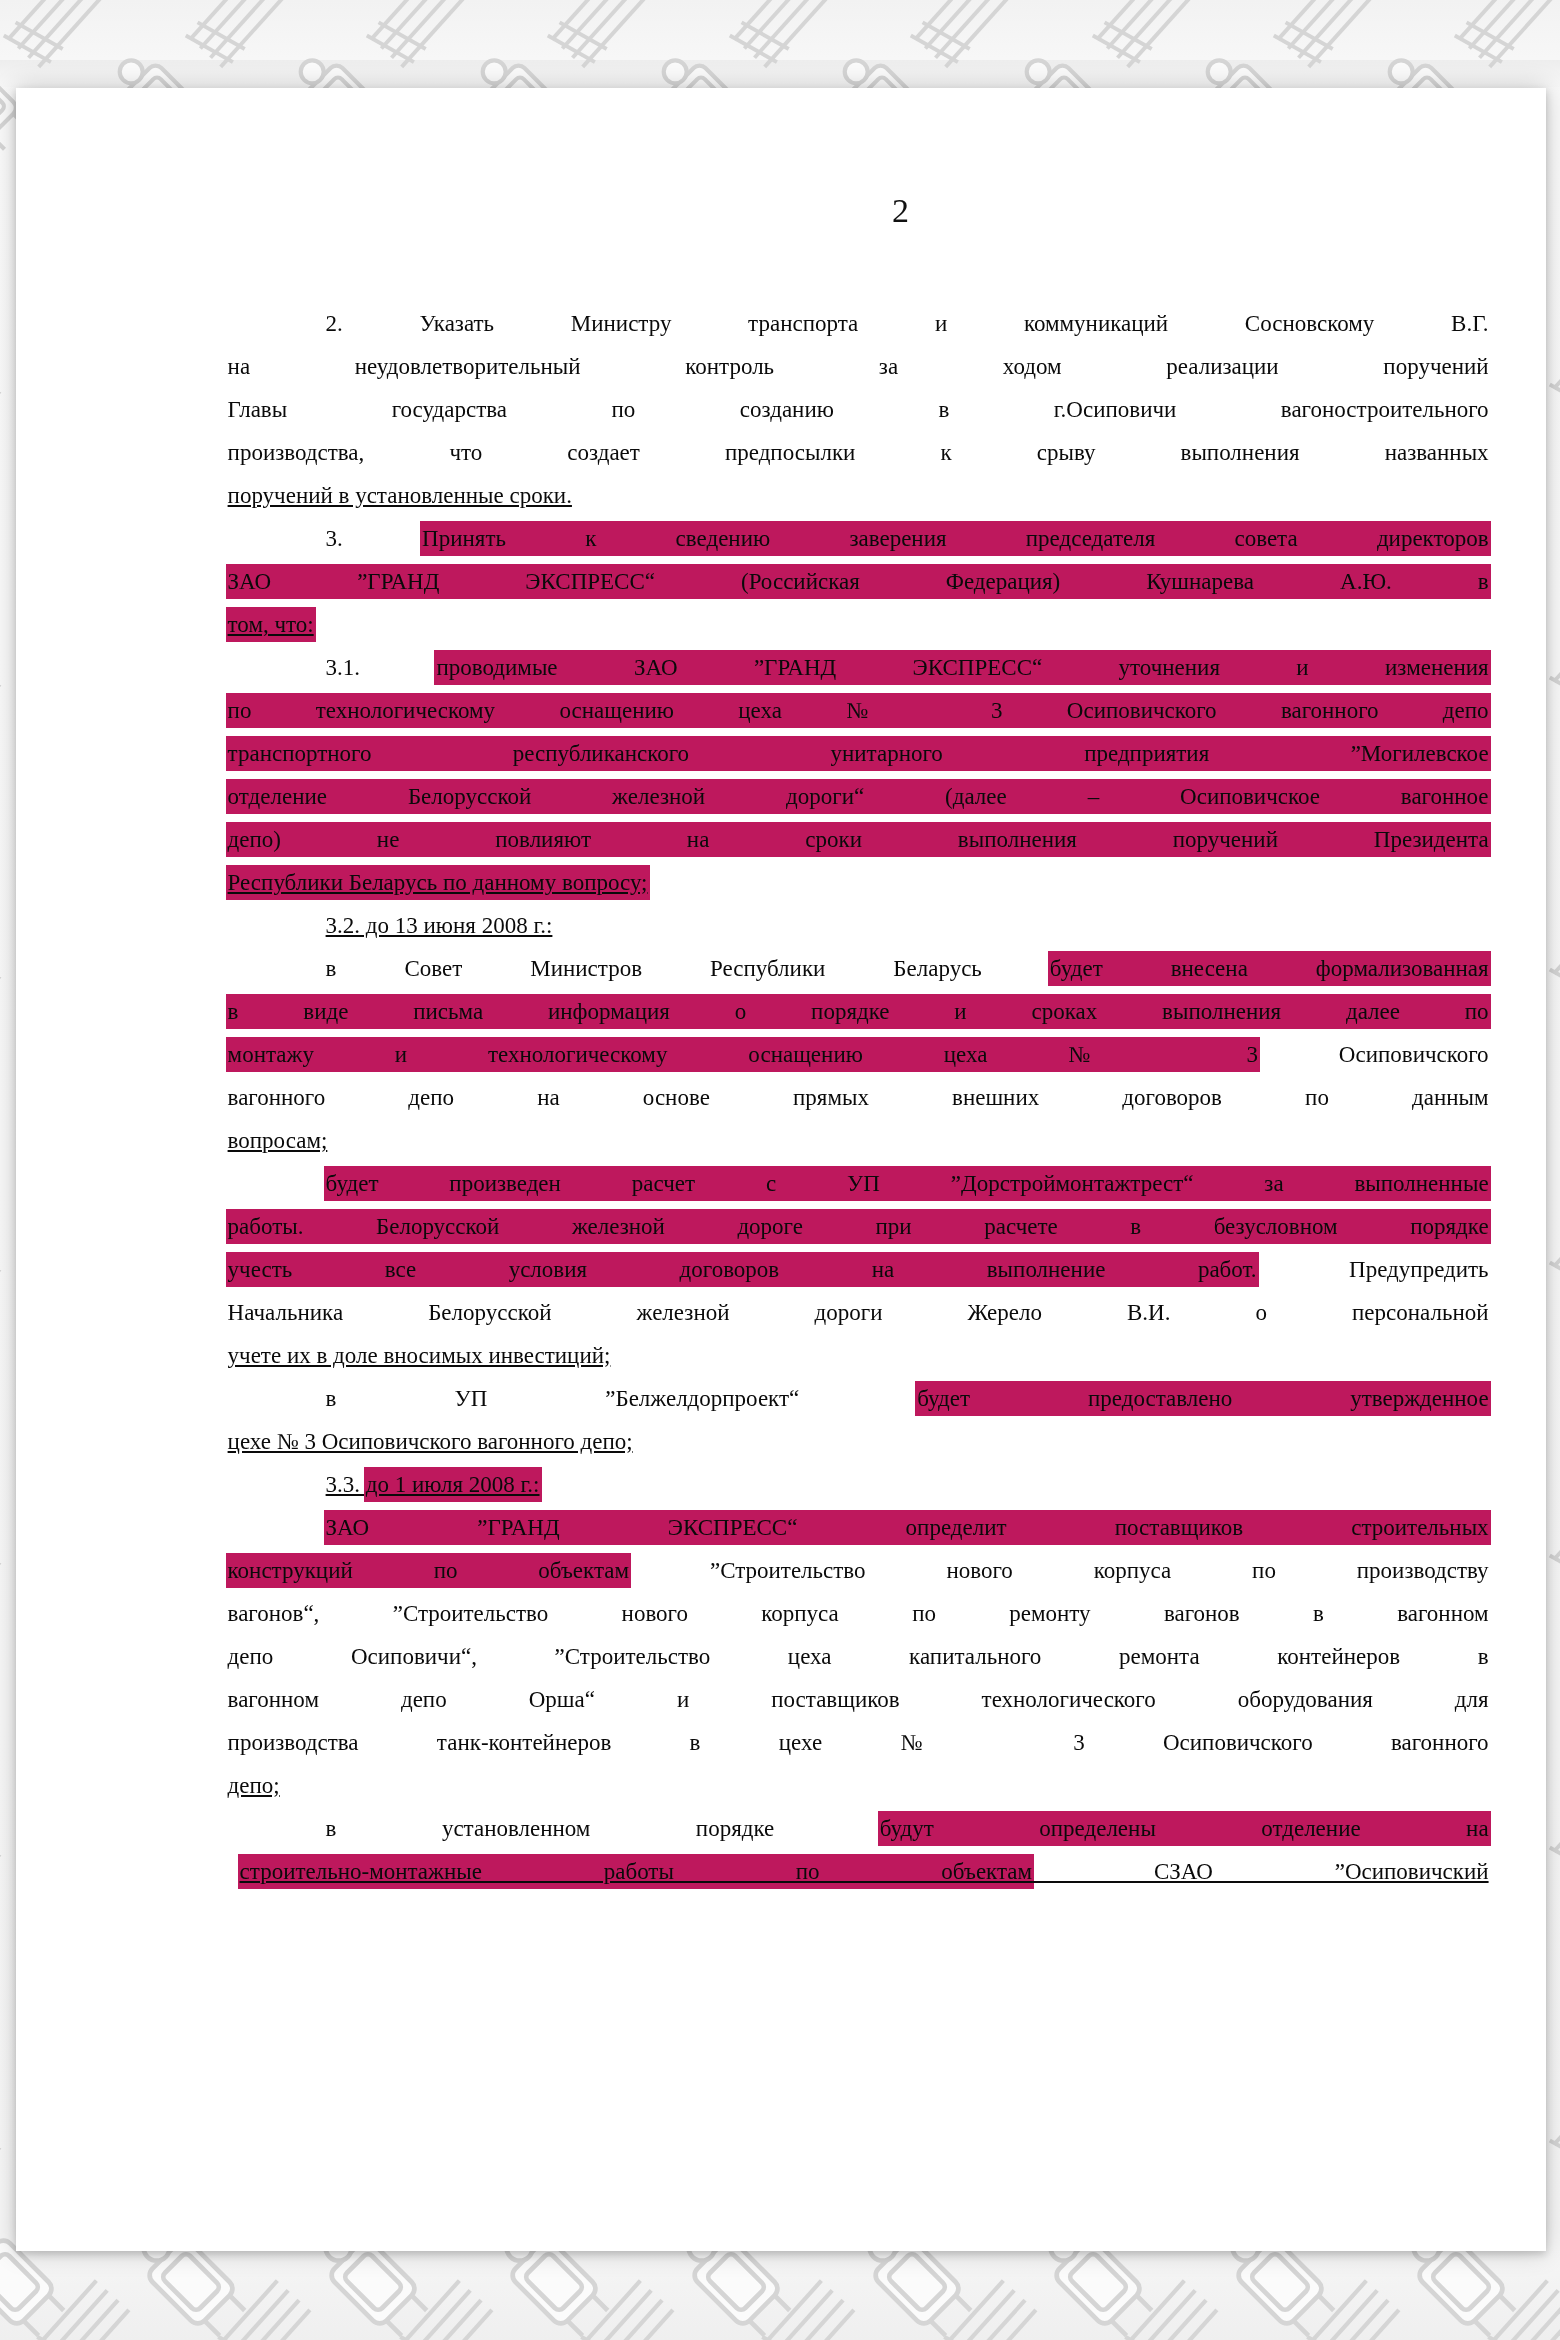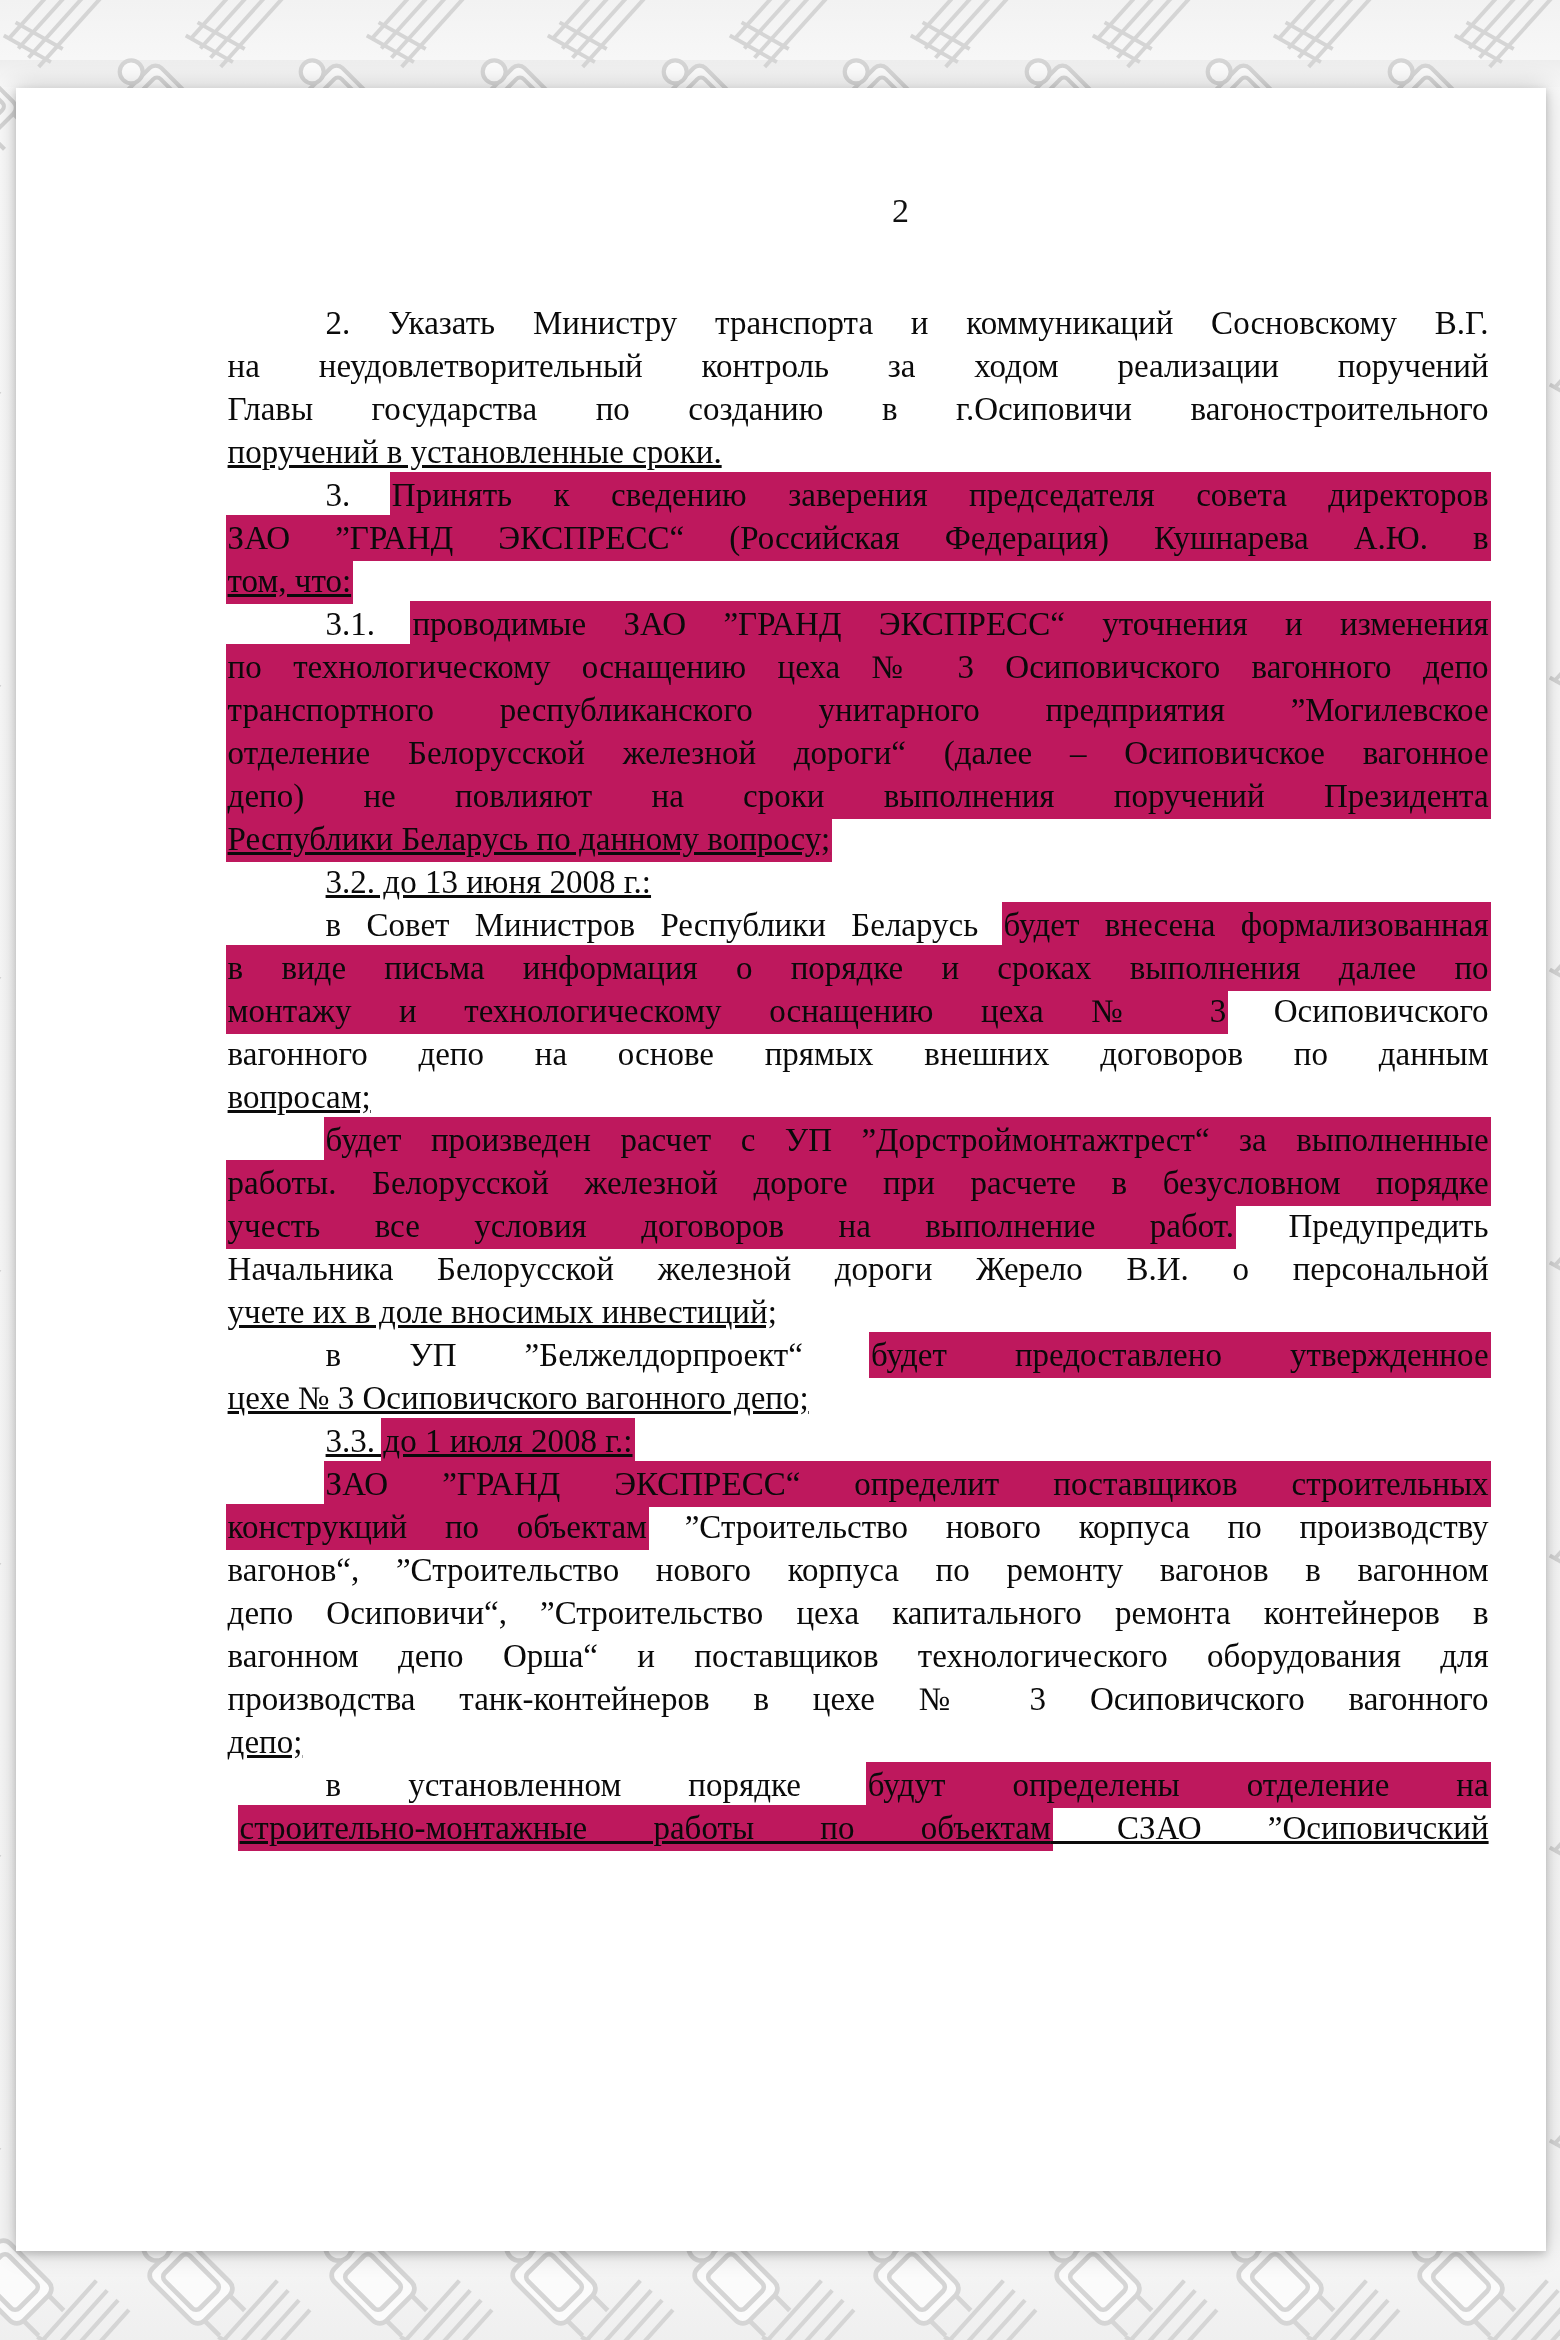--- a/index.html
+++ b/index.html
@@ -36,21 +36,21 @@
   }
   .page-number{
     text-align:center;
     transform:translateX(43px);
     font-size:34px;
     line-height:43px;
     color:#111;
     margin-bottom:70px;
   }
   .doc-body{
-    font-size:33px;
+    font-size:23px;
     line-height:43px;
     color:#0a0a0a;
     width:1261px;
   }
   .par{margin:0;}
   .line{
     text-align:justify;
     text-align-last:justify;
     white-space:normal;
   }
@@ -299,20 +299,21 @@
     </svg>
   </div>
 
 <div class="sheet">
   <div class="page-number">2</div>
   <div class="doc-body">
       <div class="par">
         <div class="line first"><span>2. Указать Министру транспорта и коммуникаций Сосновскому В.Г.</span></div>
         <div class="line"><span>на неудовлетворительный контроль за ходом реализации поручений</span></div>
         <div class="line"><span>Главы государства по созданию в г.Осиповичи вагоностроительного</span></div>
+        <div class="line"><span>производства, что создает предпосылки к срыву выполнения названных</span></div>
         <div class="line last"><span>поручений в установленные сроки.</span></div>
       </div>
       <div class="par">
         <div class="line first"><span>3. </span><span class="hl">Принять к сведению заверения председателя совета директоров</span></div>
         <div class="line"><span class="hl">ЗАО ”ГРАНД ЭКСПРЕСС“ (Российская Федерация) Кушнарева А.Ю. в</span></div>
         <div class="line last"><span class="hl">том, что:</span></div>
       </div>
       <div class="par">
         <div class="line first"><span>3.1. </span><span class="hl">проводимые ЗАО ”ГРАНД ЭКСПРЕСС“ уточнения и изменения</span></div>
         <div class="line"><span class="hl">по технологическому оснащению цеха № 3 Осиповичского вагонного депо</span></div>

